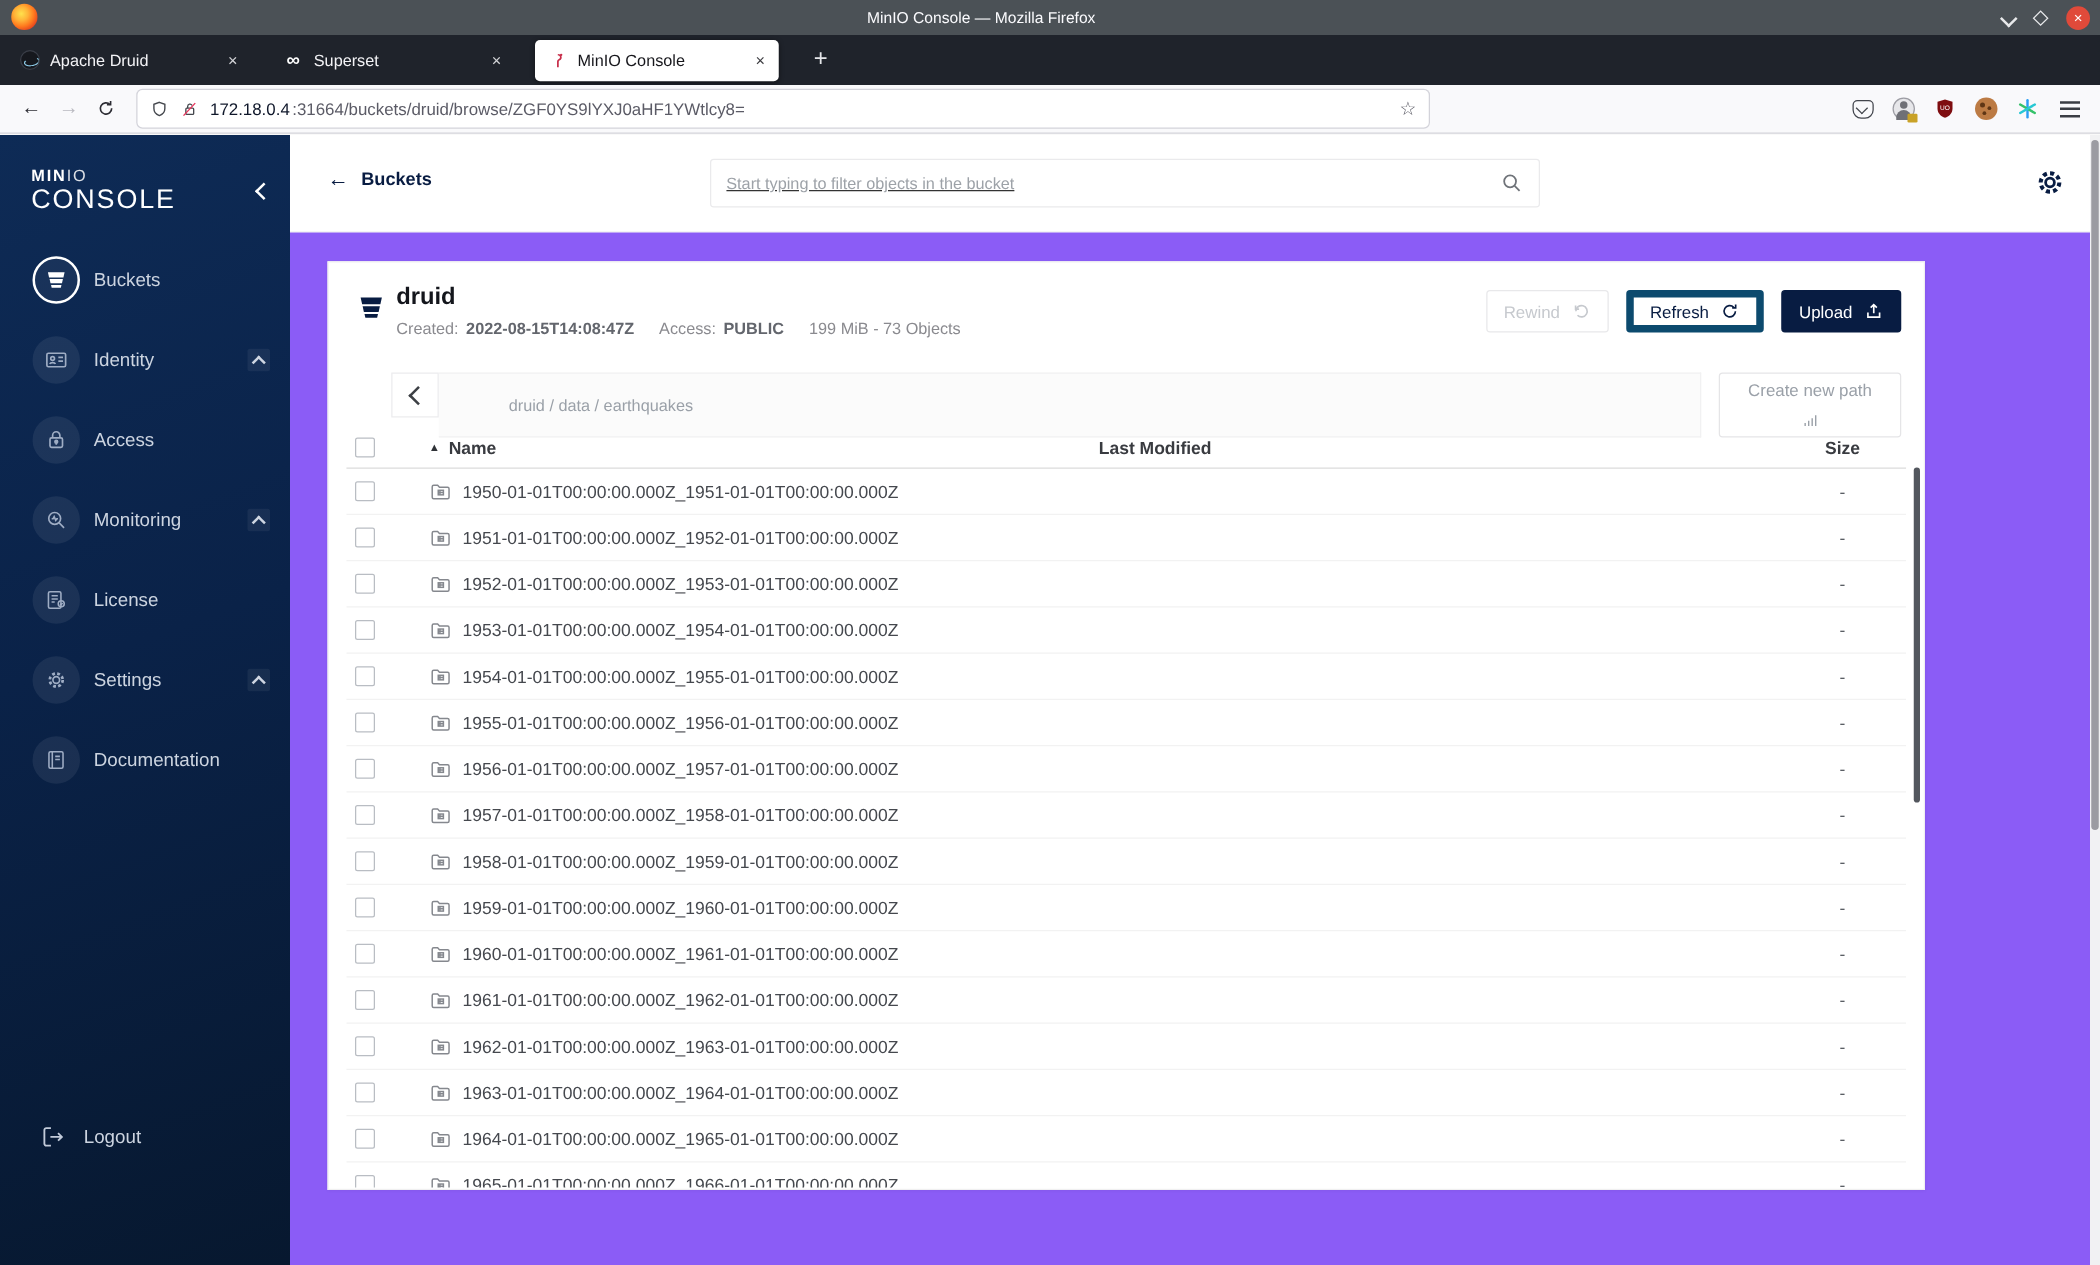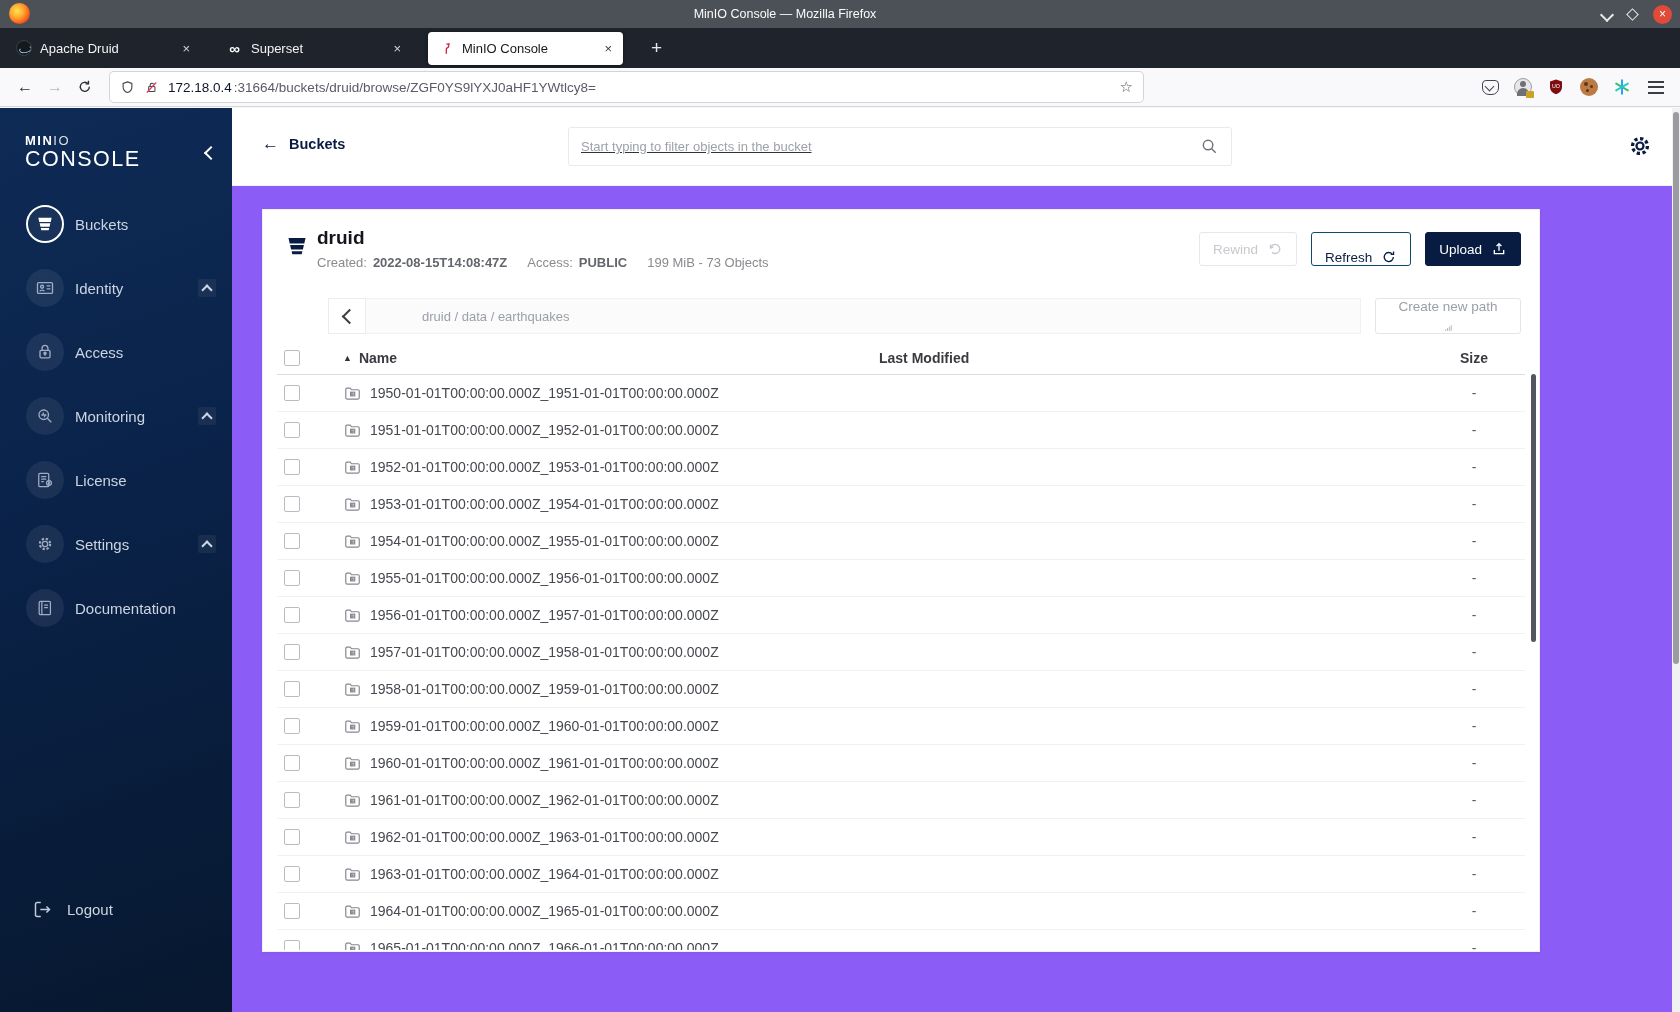--- a/index.html
+++ b/index.html
@@ -89,24 +89,24 @@
 
   .bhead { position:relative; height:88px; }
   .bicon { position:absolute; left:22px; top:24px; color:#081C42; }
   .btitle { position:absolute; left:54px; top:17px; font-size:19px; font-weight:bold; color:#14161c; }
   .bmeta { position:absolute; left:54px; top:45px; font-size:13px; color:#8a8a8f; display:flex; align-items:center; }
   .bmeta b { color:#63666d; margin:0 20px 0 6px; }
   .bmeta .usage { margin-left:0; }
   .bbuttons { position:absolute; right:18px; top:22px; display:flex; gap:14px; }
   .btn { height:34px; border-radius:3px; font-size:13.5px; display:flex; align-items:center; gap:9px; padding:0 13px; background:#fff; font-family:"Liberation Sans",sans-serif; cursor:pointer; }
   .btn-disabled { border:1px solid #e8e8ea; color:#c6c9ce; cursor:default; }
-  .btn-outline { border:1px solid #0c4a6e; color:#081C42;align-items:flex-end; }
+  .btn-outline { border:6px solid #0c4a6e; color:#081C42; }
   .btn-primary { background:#081C42; border:1px solid #081C42; color:#fff; }
 
-  .browsebar { position:absolute; left:33px; right:18px; top:88px; height:36px; display:flex;padding-left:32px; }
+  .browsebar { position:absolute; left:18px; right:18px; top:88px; height:52px; display:flex;padding-left:32px; }
   .pathback { width:38px; height:36px; border:1px solid #ececee; background:#fff; position:relative; cursor:pointer; flex-shrink:0; }
   .pathback::after { content:""; position:absolute; left:15px; top:12px; width:9px; height:9px; border-left:2px solid #3c3f44; border-bottom:2px solid #3c3f44; transform:rotate(45deg); }
   .pathcrumb { flex:1; background:#fbfbfb; border:1px solid #f1f1f2; border-left:none; display:flex; align-items:center; padding-left:56px; color:#9aa0a8; font-size:13px; }
   .createpath { margin-left:14px; width:146px; flex-shrink:0; border:1px solid #e5e5e7; border-radius:3px; background:#fff; color:#9aa0a8; font-size:13.5px; display:flex; align-items:center; justify-content:center; gap:9px; cursor:pointer;flex-direction:column; }
 
   .tablewrap { position:absolute; left:14px; right:14px; top:132px; bottom:1px; overflow:hidden; }
   .thead, .trow { display:grid; grid-template-columns:40px 26px 1fr 544px 102px; align-items:center; }
   .thead { height:33px; border-bottom:1px solid #dcdcdc; font-weight:bold; font-size:14px; color:#393b40; }
   .th-name { display:flex; align-items:center; gap:7px; }
   .sort-ind { font-size:9px; color:#2f3237; }

